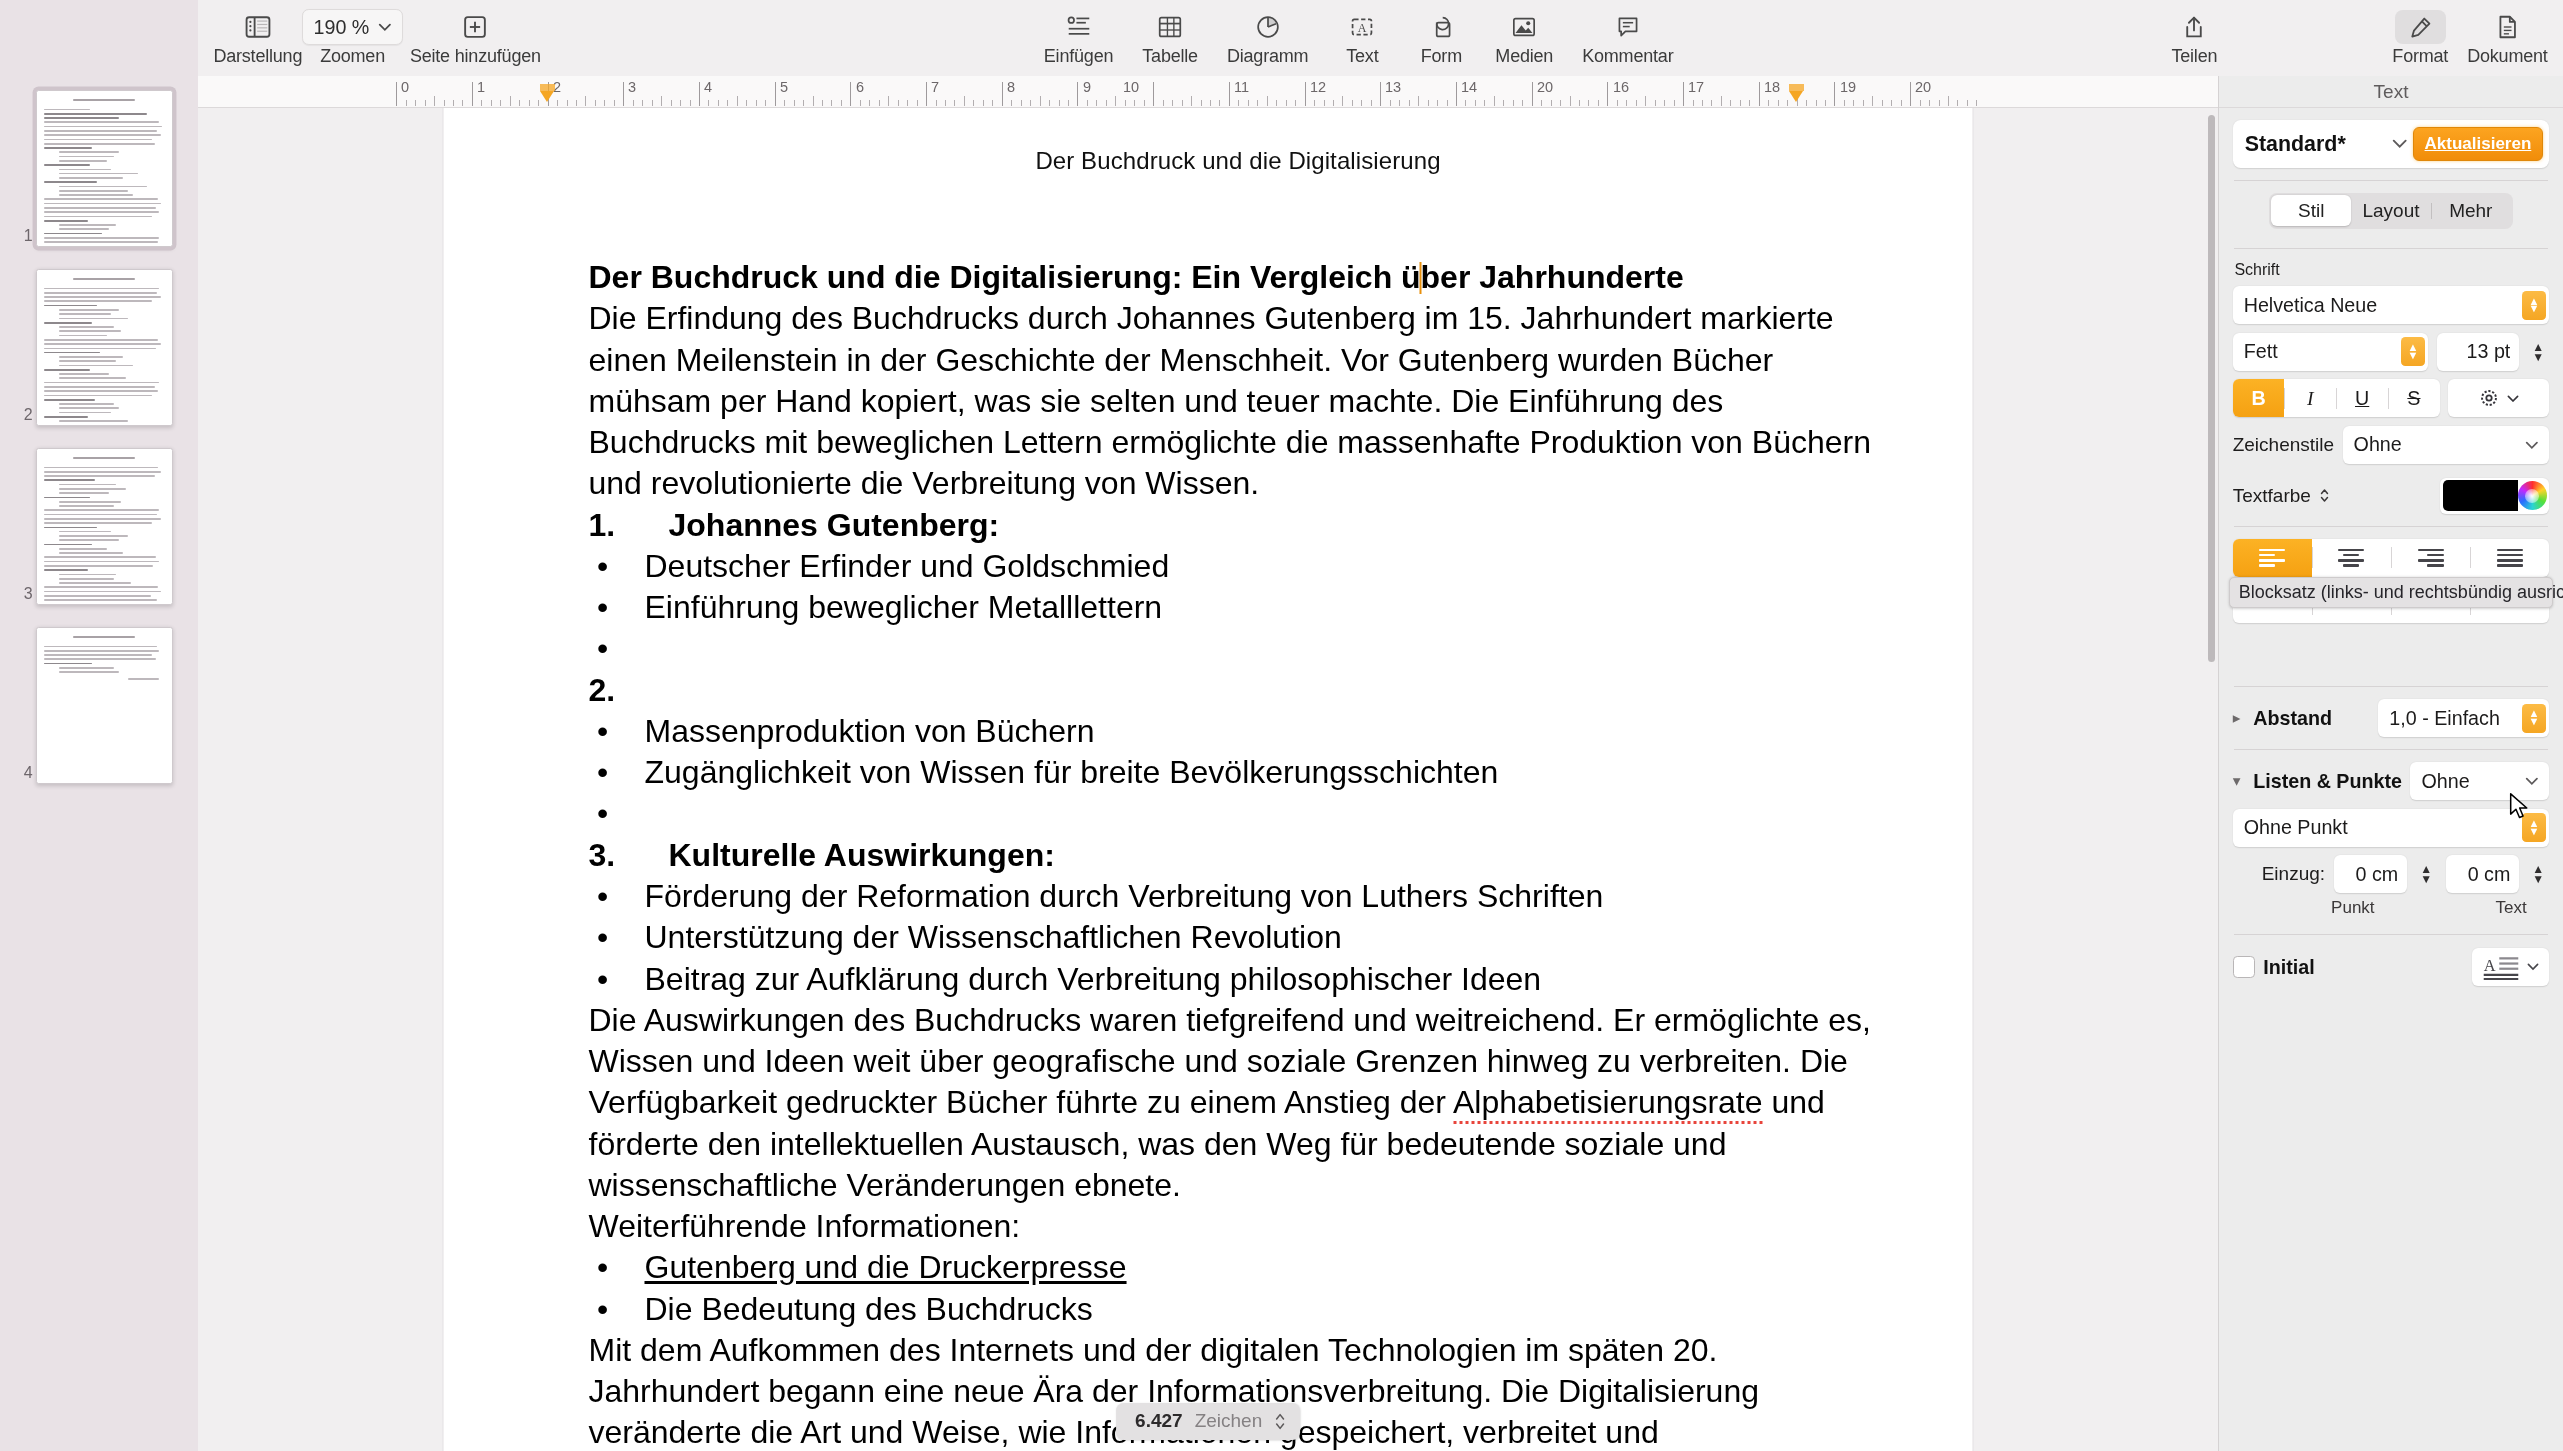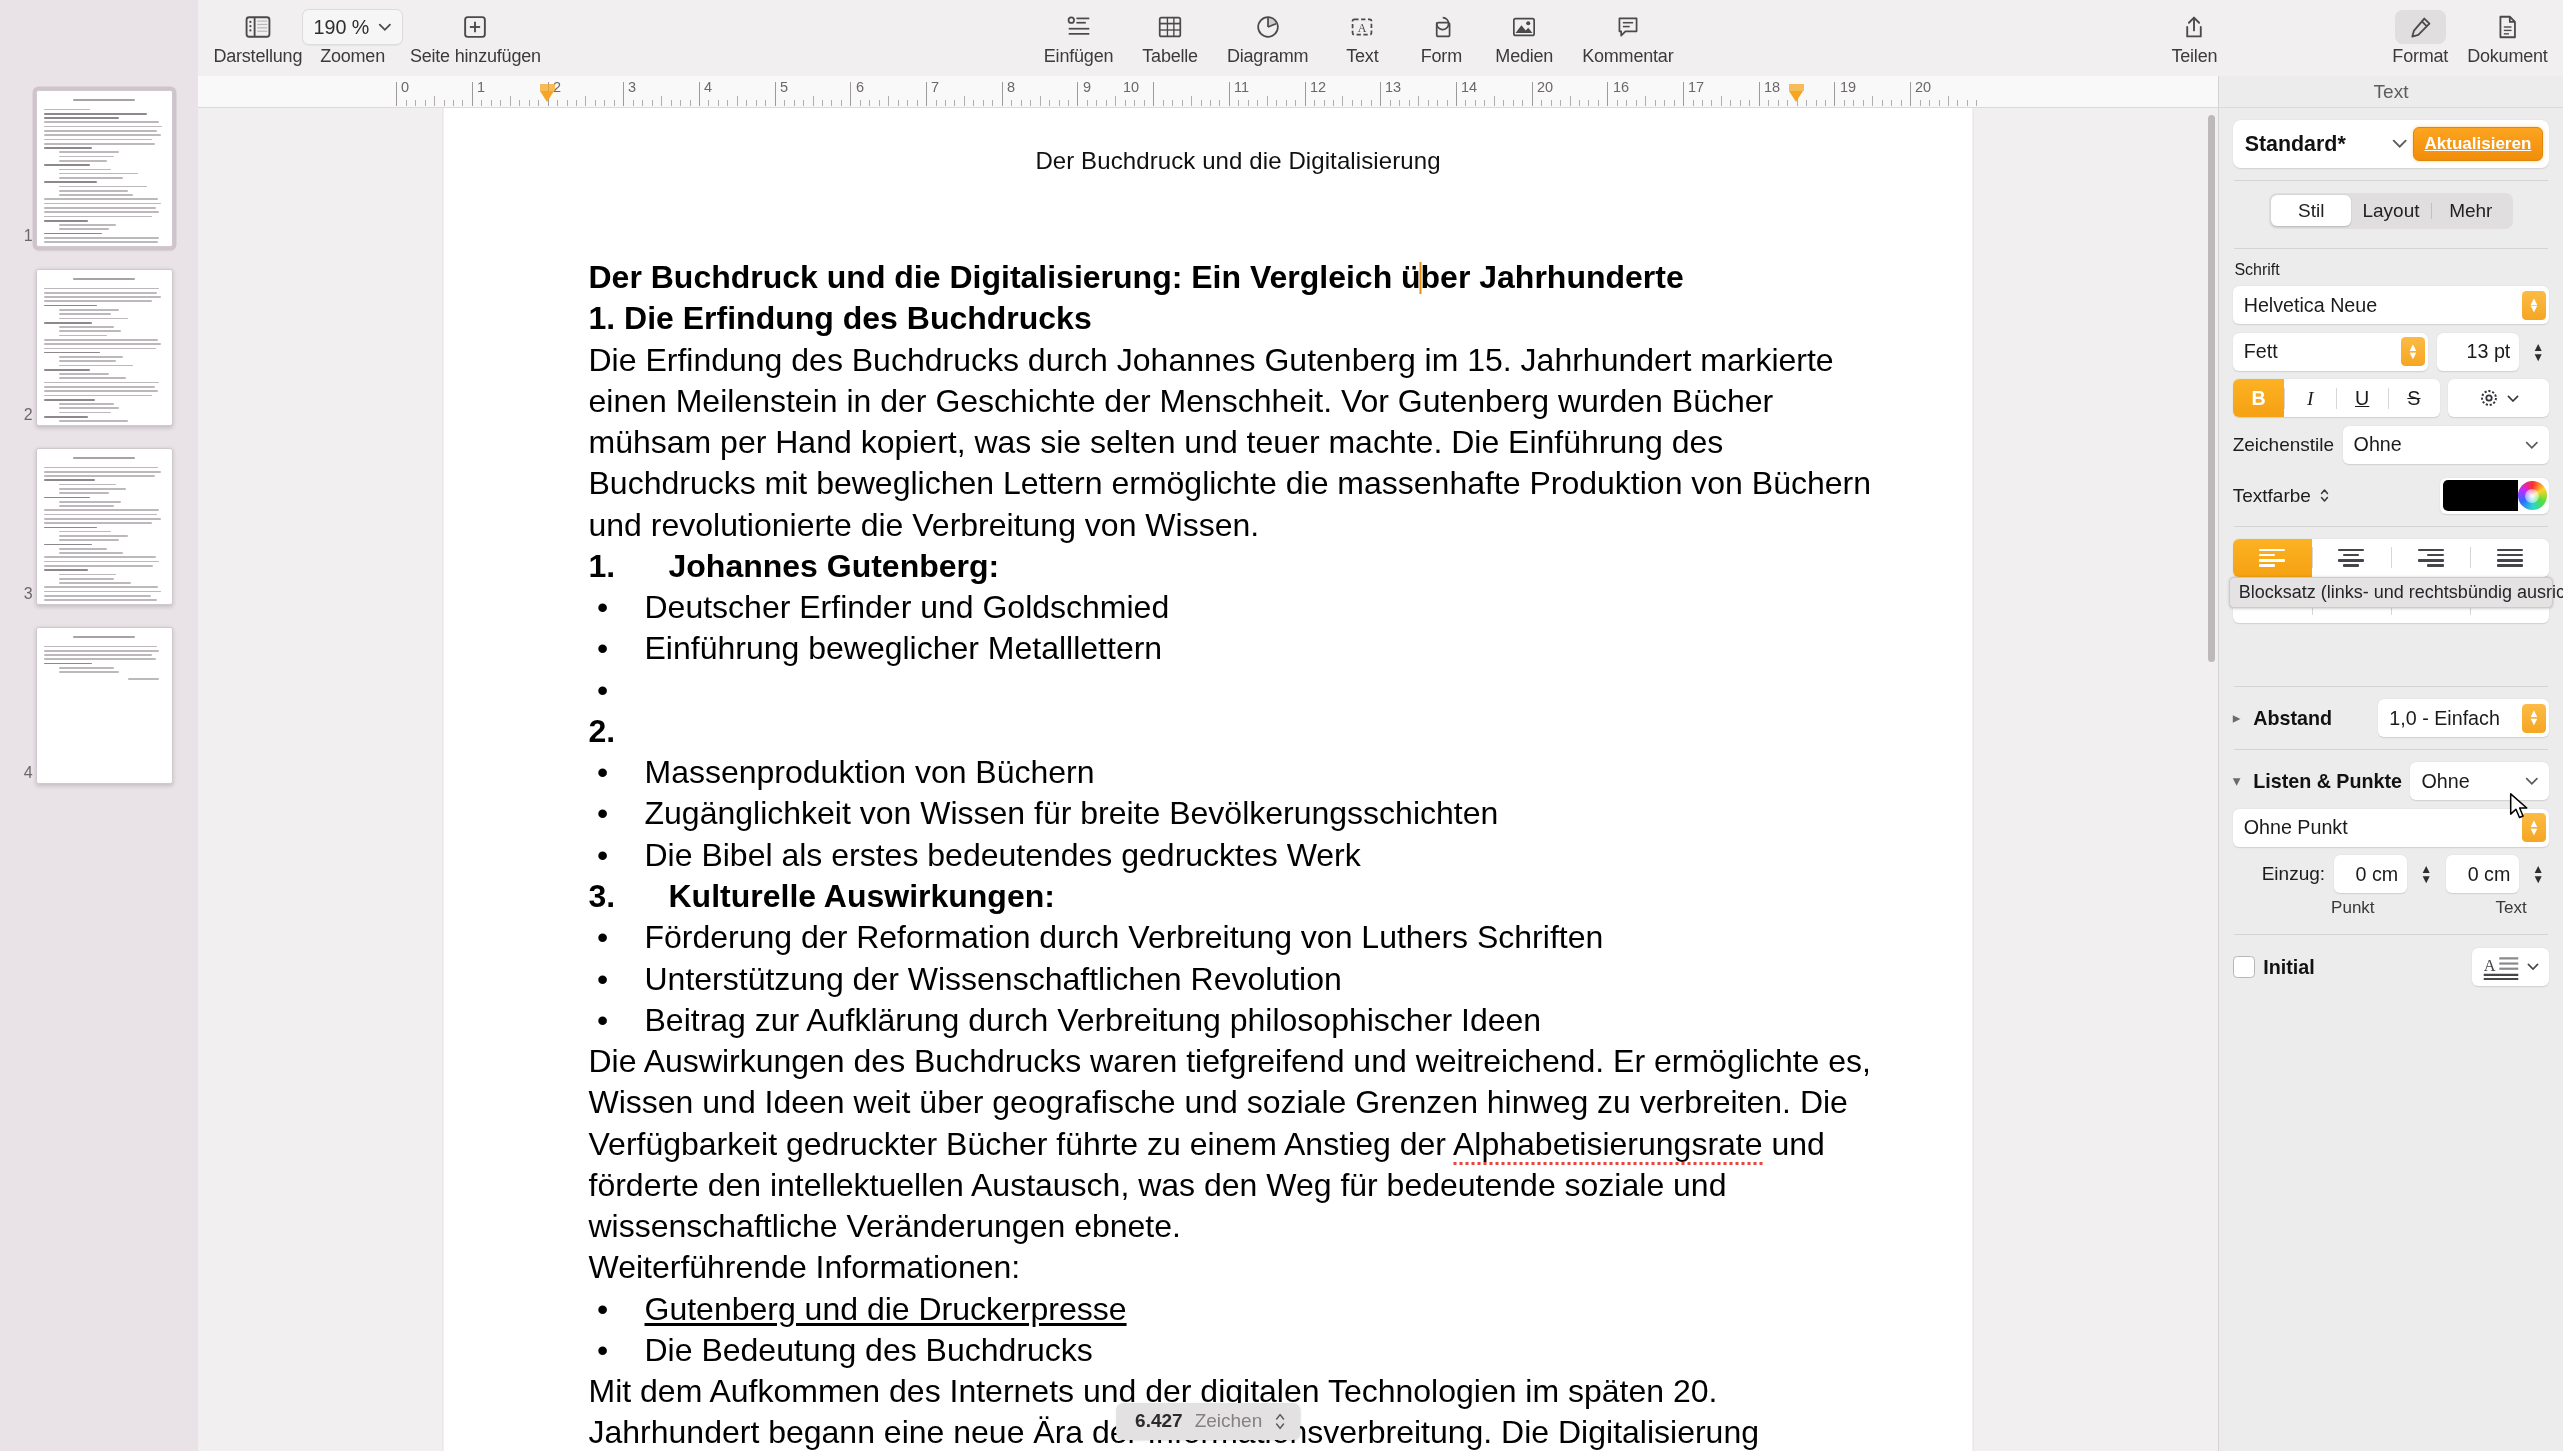--- a/index.html
+++ b/index.html
@@ -748,21 +748,20 @@
             <div class="rmark-top" style="left: 1591px;"></div>
           </div>
       </div>
 
       <div class="doc-scroll">
         <div class="page">
           <div class="page-inner">
             <div class="doc-header">Der Buchdruck und die Digitalisierung</div>
             <div class="doc-body" id="docbody">
                 <div class="d-h1"><span>Der Buchdruck und die Digitalisierung: Ein Vergleich ü</span><span class="caret"></span><span>ber Jahrhunderte</span></div>
-                <div class="d-h2">1. Die Erfindung des Buchdrucks</div>
                 <div class="d-p">Die Erfindung des Buchdrucks durch Johannes Gutenberg im 15. Jahrhundert markierte einen Meilenstein in der Geschichte der Menschheit. Vor Gutenberg wurden Bücher mühsam per Hand kopiert, was sie selten und teuer machte. Die Einführung des Buchdrucks mit beweglichen Lettern ermöglichte die massenhafte Produktion von Büchern und revolutionierte die Verbreitung von Wissen.</div>
                 <div class="d-num">
                   <span class="mk">1.</span>
                   <span>Johannes Gutenberg:</span>
                 </div>
                 <div class="d-bul">
                   <span class="mk">•</span>
                   <span>Deutscher Erfinder und Goldschmied</span>
                 </div>
                 <div class="d-bul">
@@ -778,21 +777,20 @@
                 <div class="d-bul">
                   <span class="mk">•</span>
                   <span>Massenproduktion von Büchern</span>
                 </div>
                 <div class="d-bul">
                   <span class="mk">•</span>
                   <span>Zugänglichkeit von Wissen für breite Bevölkerungsschichten</span>
                 </div>
                 <div class="d-bul">
                   <span class="mk">•</span>
-                  <span>Die Bibel als erstes bedeutendes gedrucktes Werk</span>
                 </div>
                 <div class="d-num">
                   <span class="mk">3.</span>
                   <span>Kulturelle Auswirkungen:</span>
                 </div>
                 <div class="d-bul">
                   <span class="mk">•</span>
                   <span>Förderung der Reformation durch Verbreitung von Luthers Schriften</span>
                 </div>
                 <div class="d-bul">

